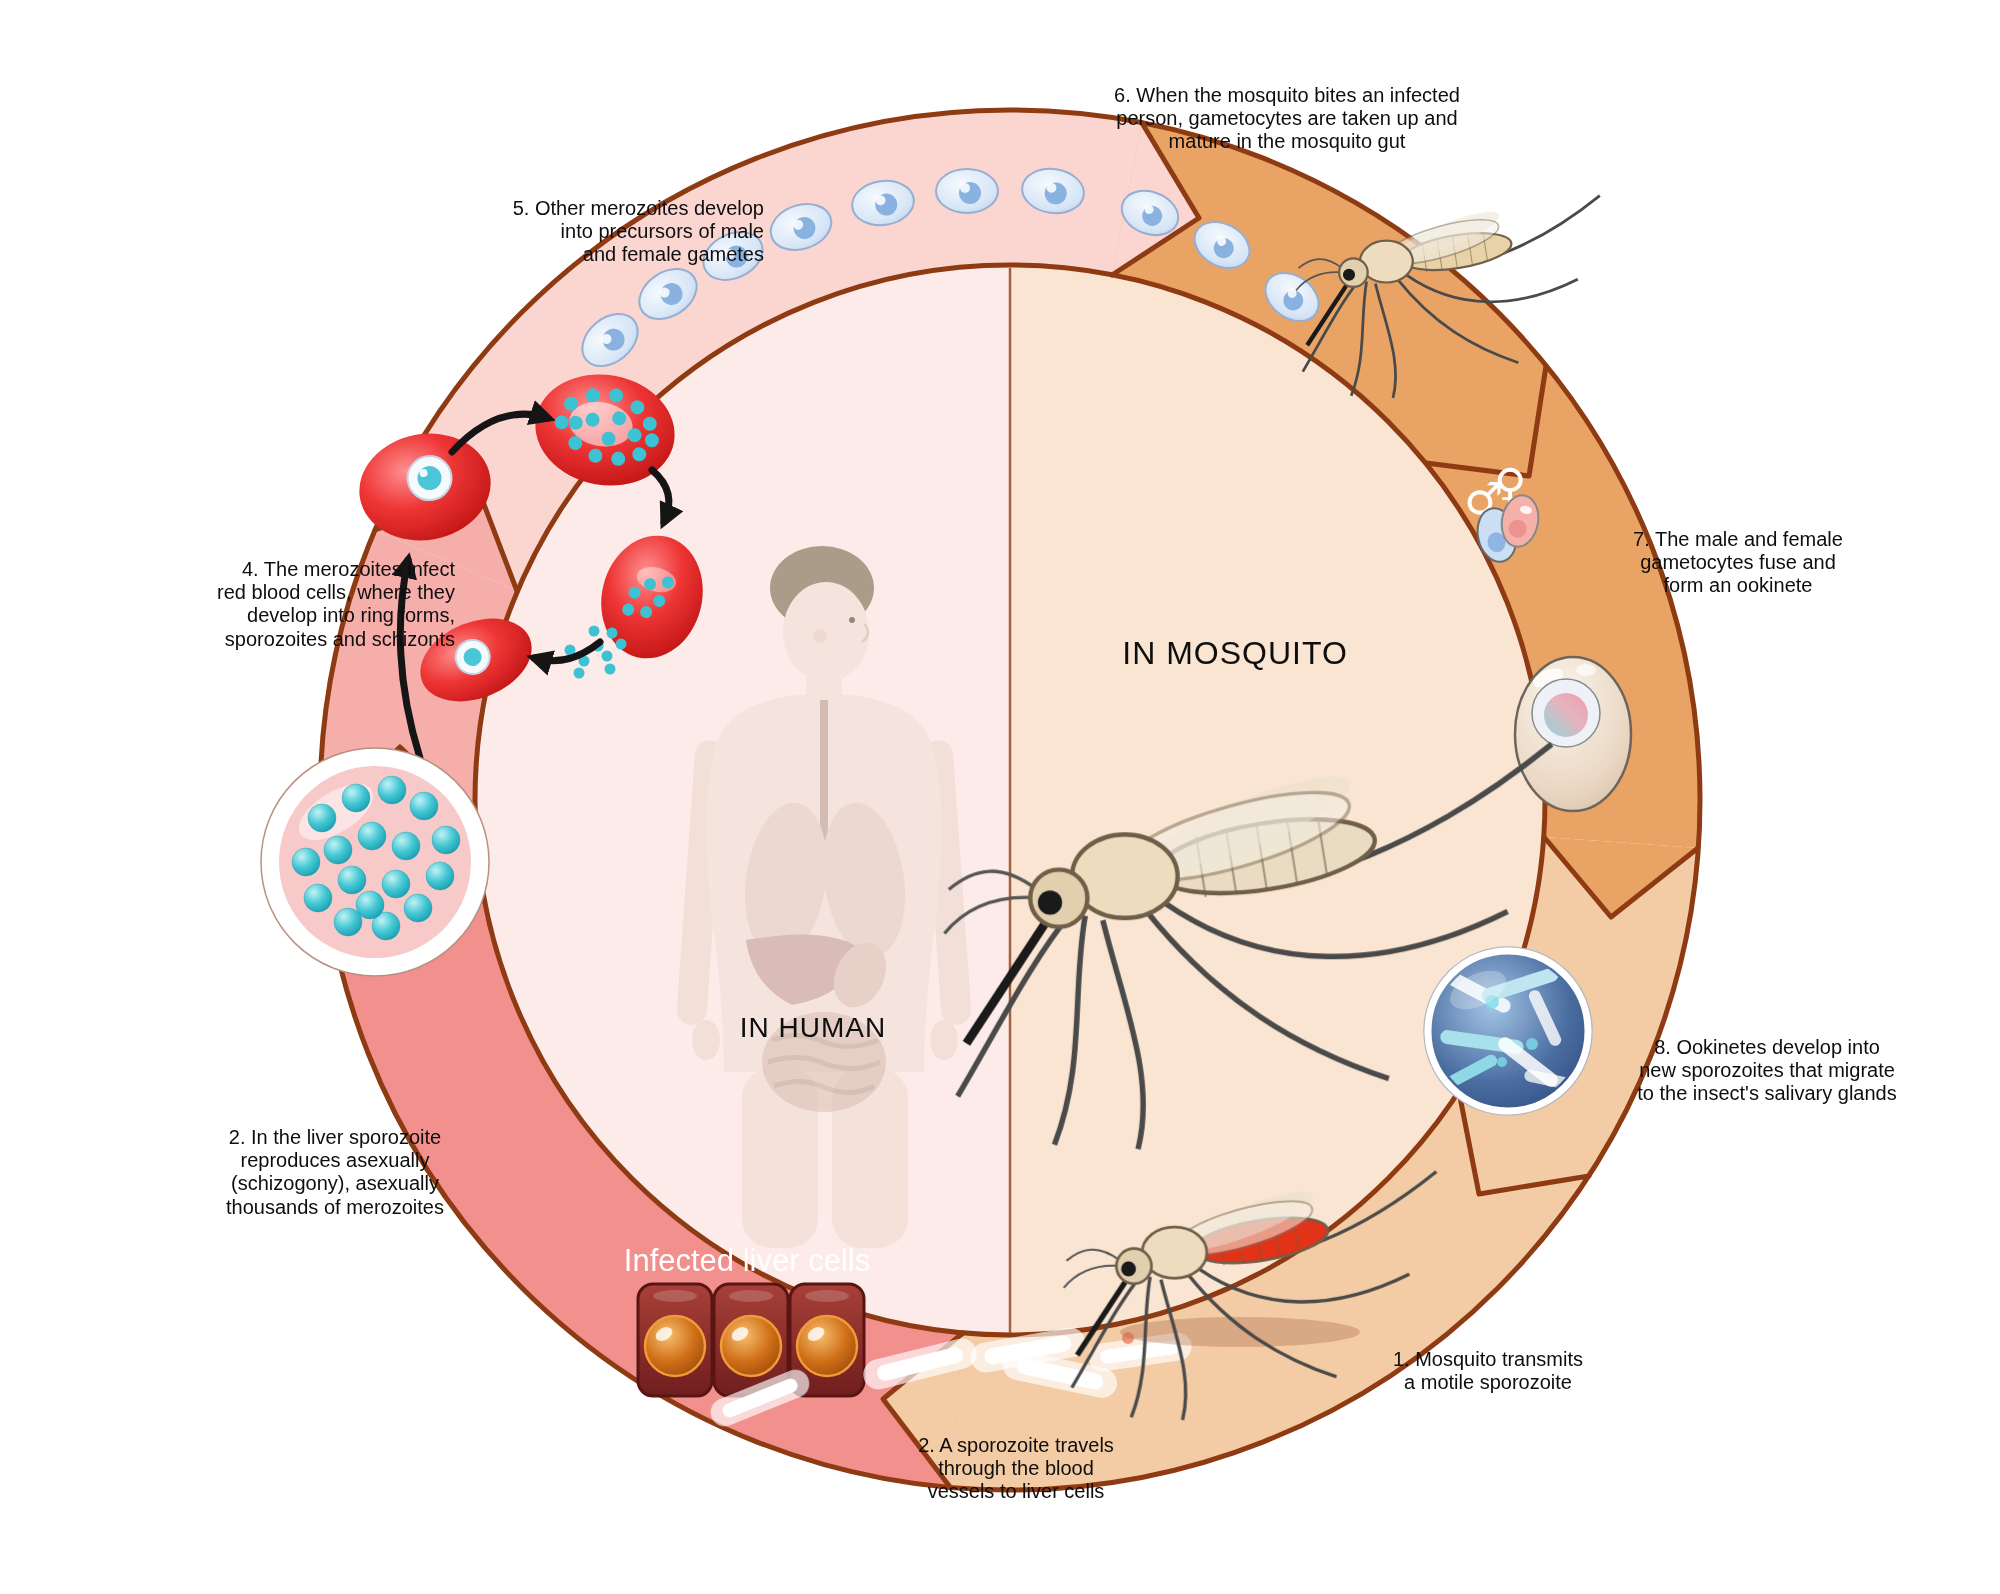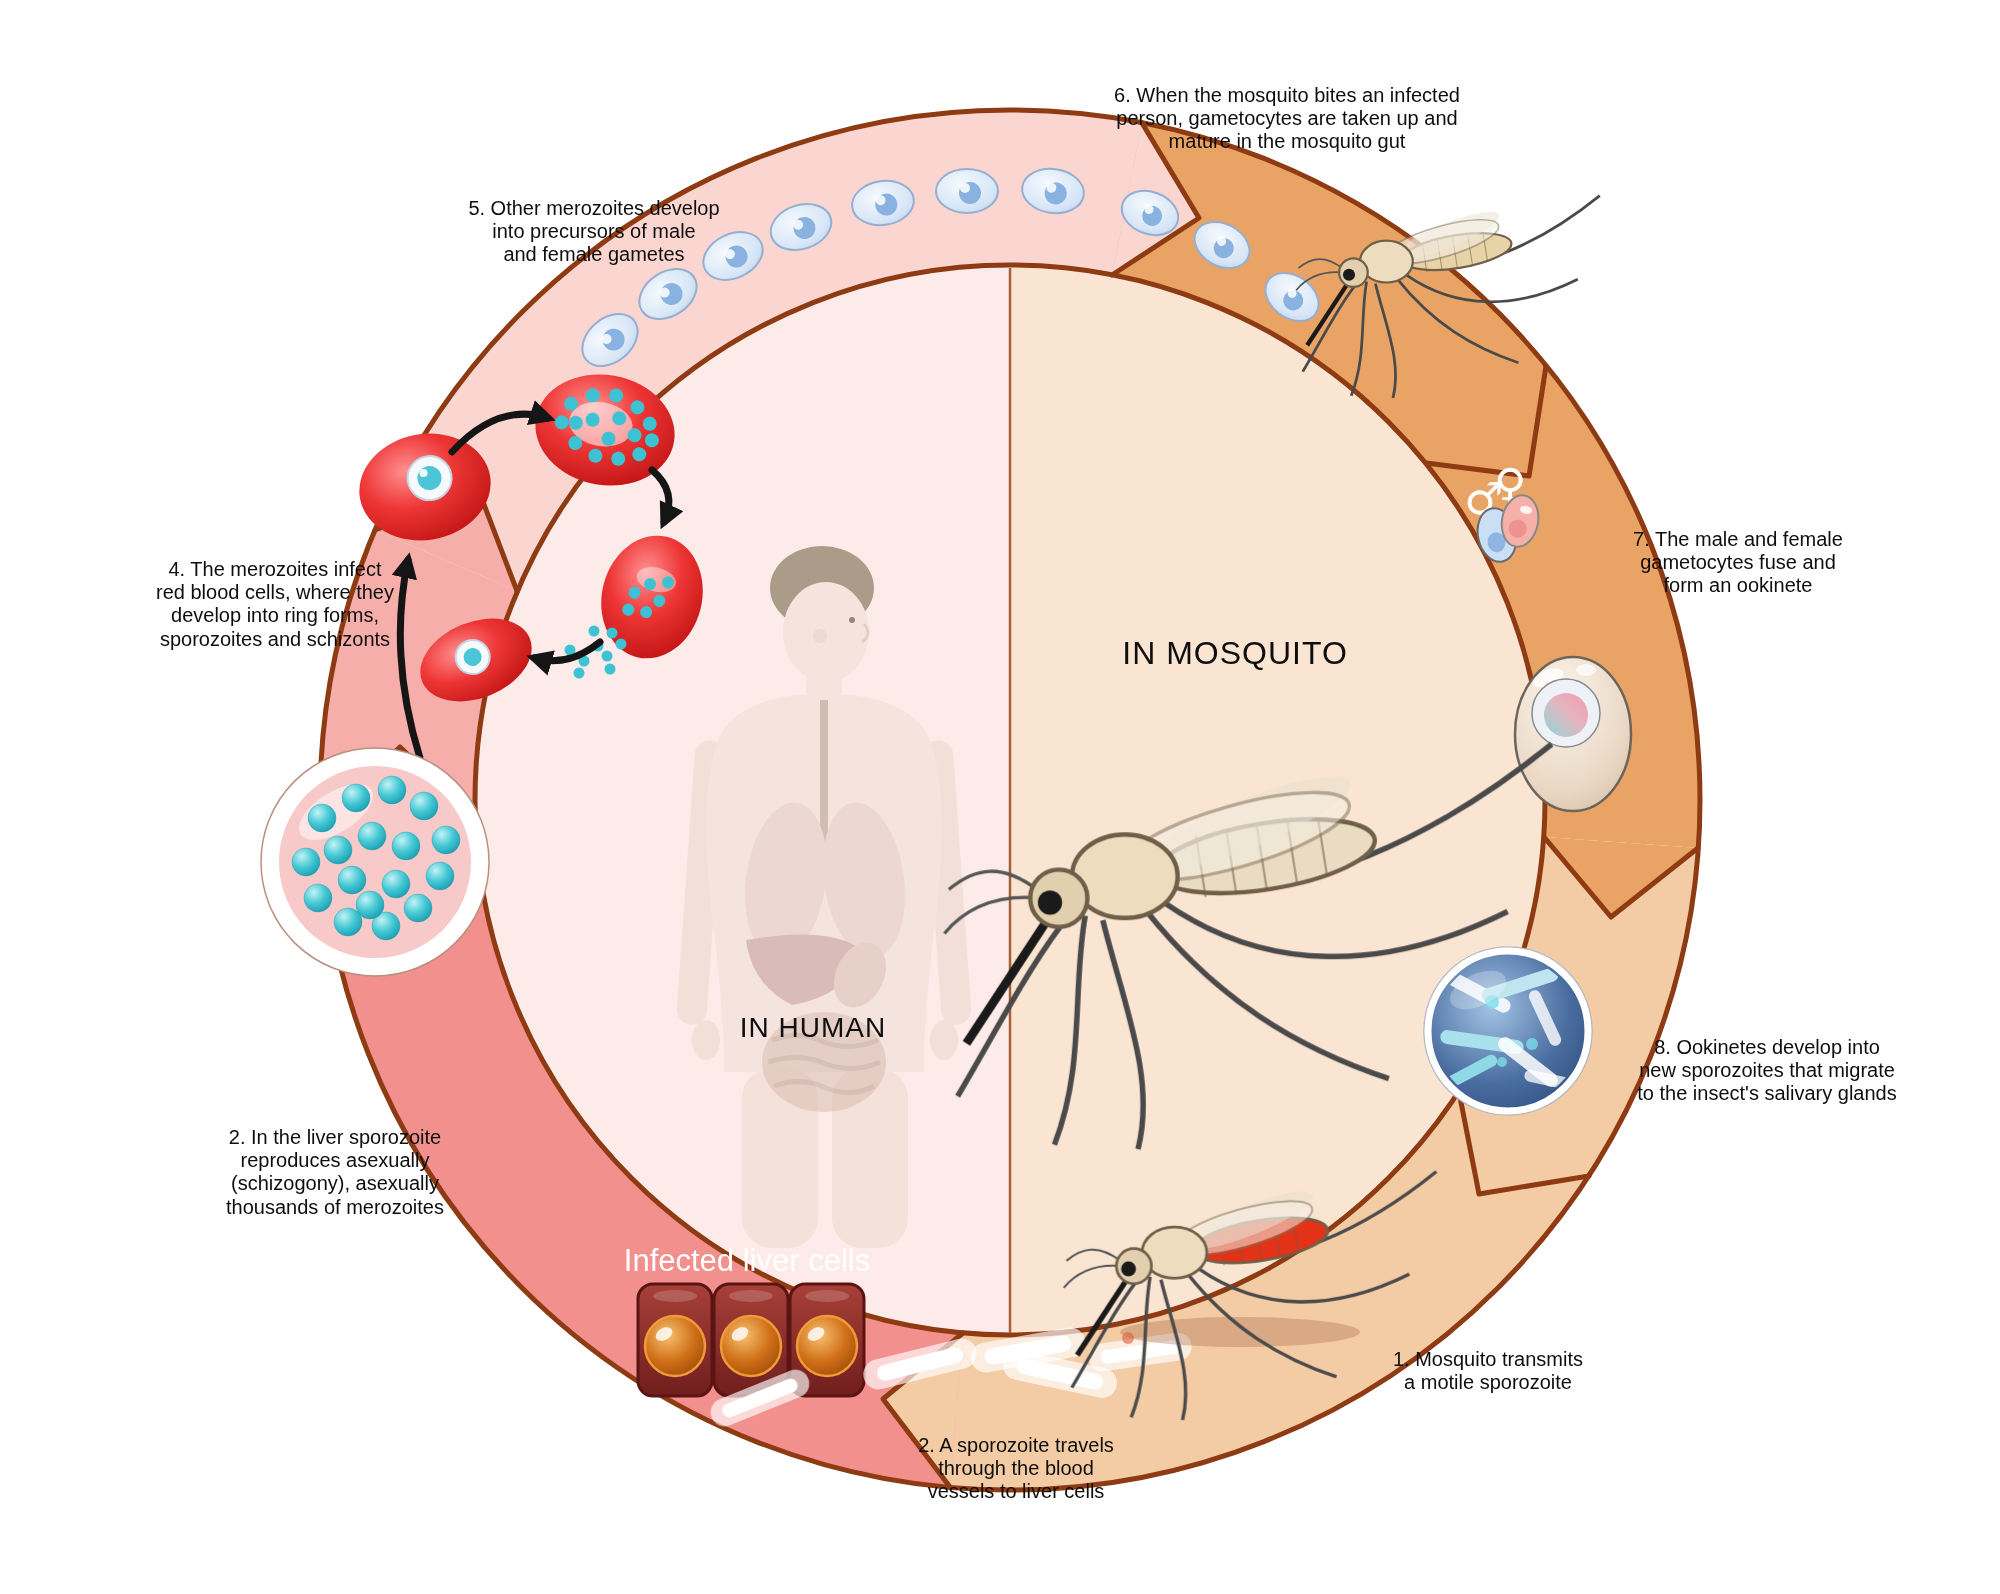--- a/index.html
+++ b/index.html
@@ -2,22 +2,22 @@
 <html><head>
 <meta charset="utf-8">
 <style>
   html,body{margin:0;padding:0}
   body{width:2000px;height:1594px;position:relative;background:#ffffff;overflow:hidden;
        font-family:"Liberation Sans","DejaVu Sans",sans-serif}
   #diagram-svg{position:absolute;left:0;top:0}
   .lbl{position:absolute;font-size:20px;line-height:1.16;color:#0e0e0e;white-space:pre-line;text-align:center}
   .lbl b{font-weight:400}
   #lbl-s6{left:1037px;top:84px;width:500px}
-  #lbl-s5{left:424px;top:197px;width:340px;text-align:center}
-  #lbl-s4{left:95px;top:558px;width:360px;text-align:center}
+  #lbl-s5{left:424px;top:197px;width:340px;text-align:right}
+  #lbl-s4{left:95px;top:558px;width:360px;text-align:right}
   #lbl-s3{left:185px;top:1126px;width:300px}
   #lbl-s2{left:866px;top:1434px;width:300px}
   #lbl-s1{left:1333px;top:1348px;width:310px}
   #lbl-s8{left:1582px;top:1036px;width:370px}
   #lbl-s7{left:1588px;top:528px;width:300px}
   #lbl-liver{left:592px;top:1243px;width:310px;color:#ffffff;font-size:31px}
   #lbl-inhuman{left:663px;top:1012px;width:300px;font-size:28px;letter-spacing:1px}
   #lbl-inmosq{left:1085px;top:635px;width:300px;font-size:32px;letter-spacing:1px}
 </style>
 </head>

